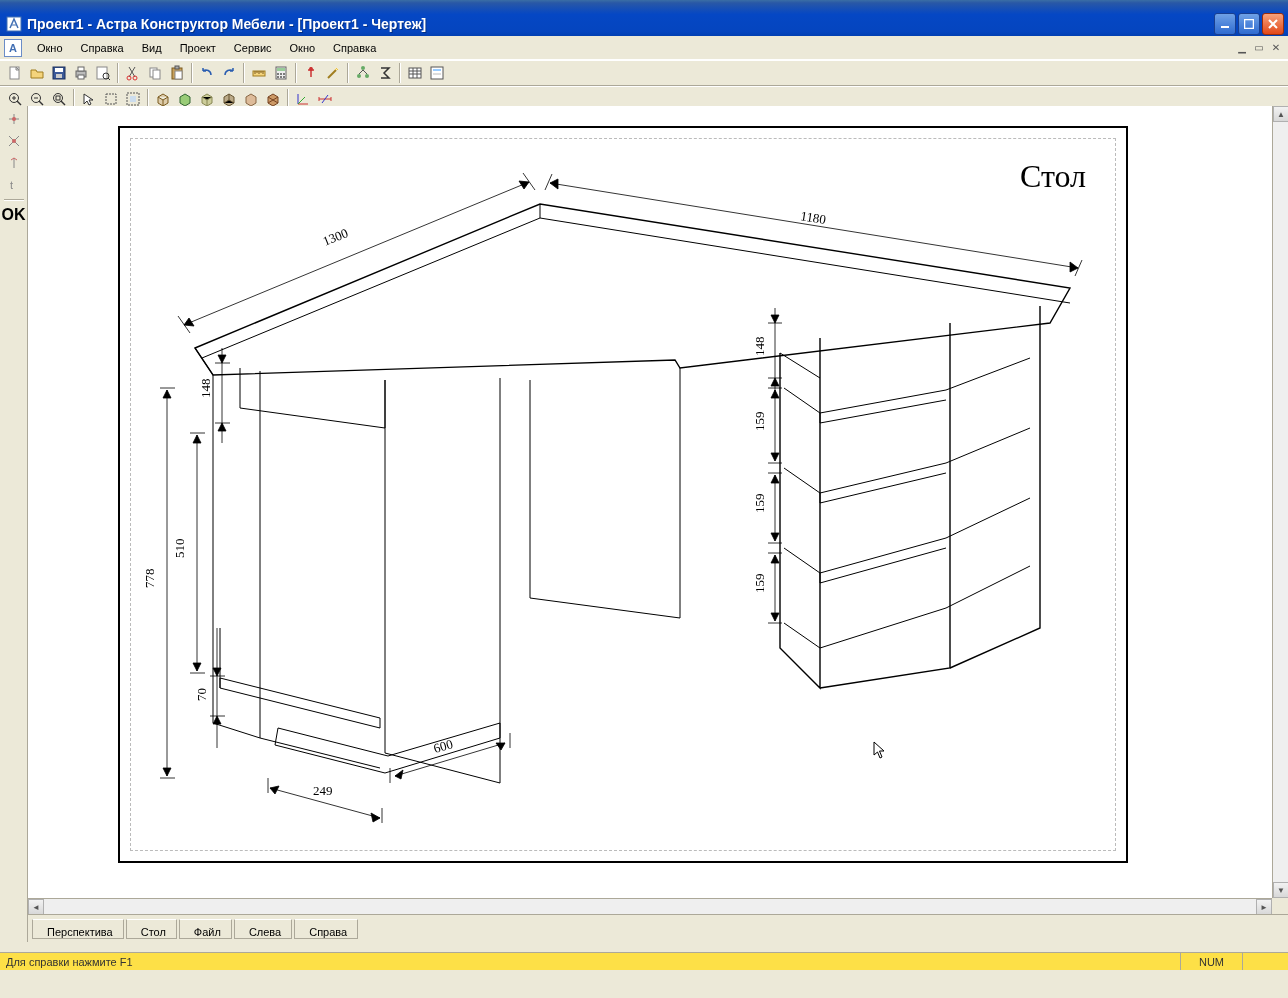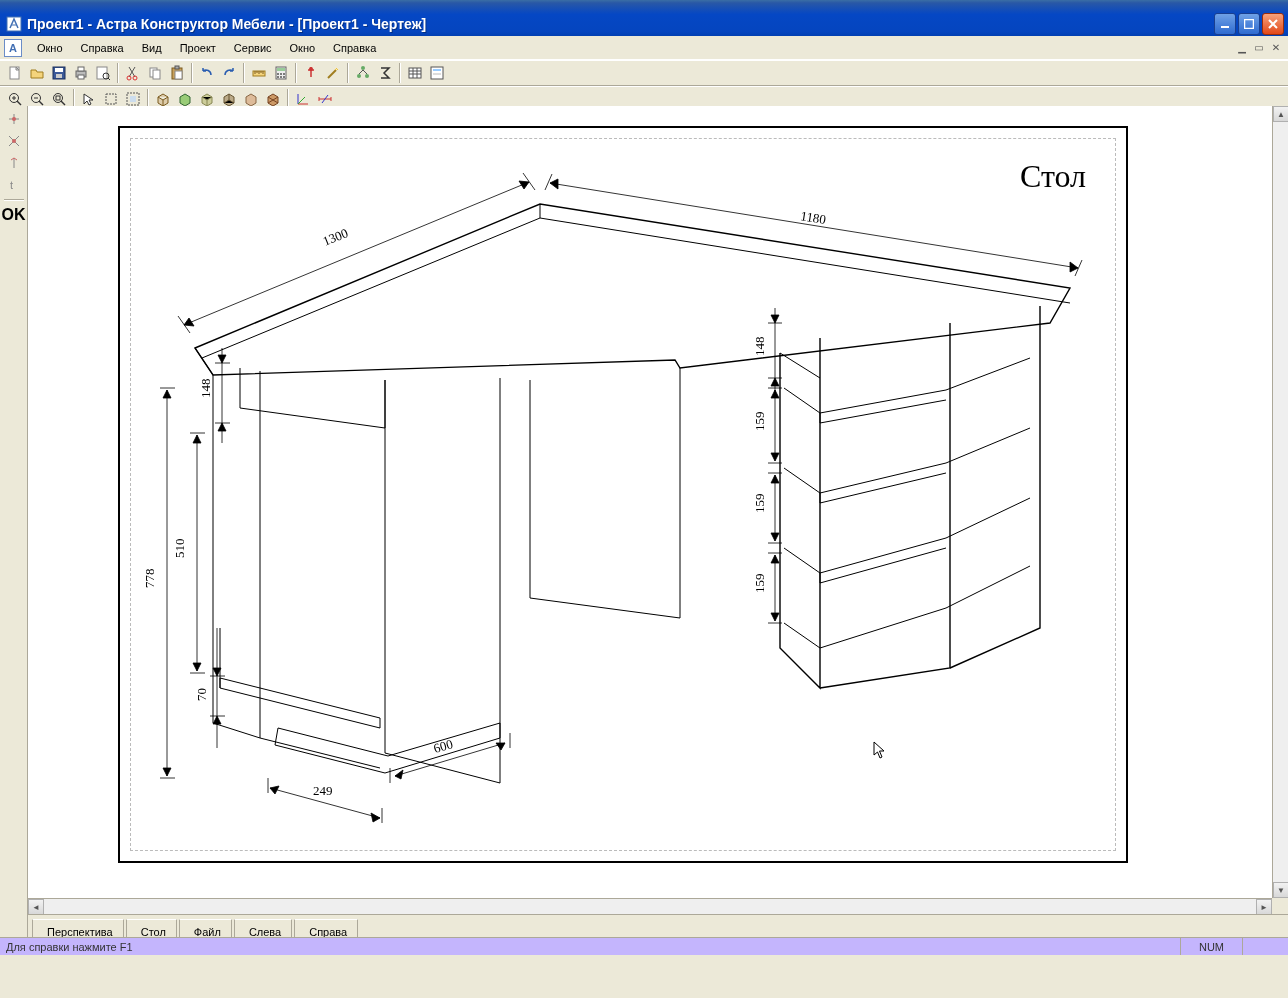--- a/index.html
+++ b/index.html
@@ -39,21 +39,21 @@
 .scrollh .track, .scrollv .track { flex:1; background:#efefef; }
 .scrollv { display:flex; flex-direction:column; }
 .scrollv .sbtn { width:16px; }
 
 
 .viewtabs { position:absolute; left:28px; bottom:56px; right:0; height:28px; background:#ece9d8; display:flex; align-items:flex-start; padding:4px 4px; gap:2px; border-top:1px solid #aca899;}
 .vtab { height:20px; background:#ece9d8; border:1px solid #aca899; border-top:1px solid #fff; padding:2px 10px 0 14px; display:flex; align-items:center; gap:4px; font-size:11px; cursor:default;flex-direction:column; }
 .vtab .axglyph { width:13px; height:13px; }
 
 
-.statusbar { position:absolute; left:0; right:0; bottom:43px; height:18px; background:#c4b5fd; border-top:1px solid #aca899; display:flex; align-items:center; padding:0 6px; font-size:11px; color:#333; }
+.statusbar { position:absolute; left:0; right:0; bottom:28px; height:18px; background:#fde047; border-top:1px solid #aca899; display:flex; align-items:center; padding:0 6px; font-size:11px; color:#333; }
 .statusbar .spacer{flex:1;}
 .statusbar .cell { border-left:1px solid #aca899; padding:0 18px; height:100%; display:flex; align-items:center;}
 
 
 .sheet { position:absolute; left:90px; top:20px; width:1010px; height:737px; border:2px solid #000; background:#fff; }
 .sheet .inner { position:absolute; inset:10px; border:1px dashed #bbb; }
 .drawlabel { position:absolute; right:40px; top:30px; font-family:"Times New Roman",serif; font-size:32px; }
 
 
 .draw svg { overflow:visible; }

